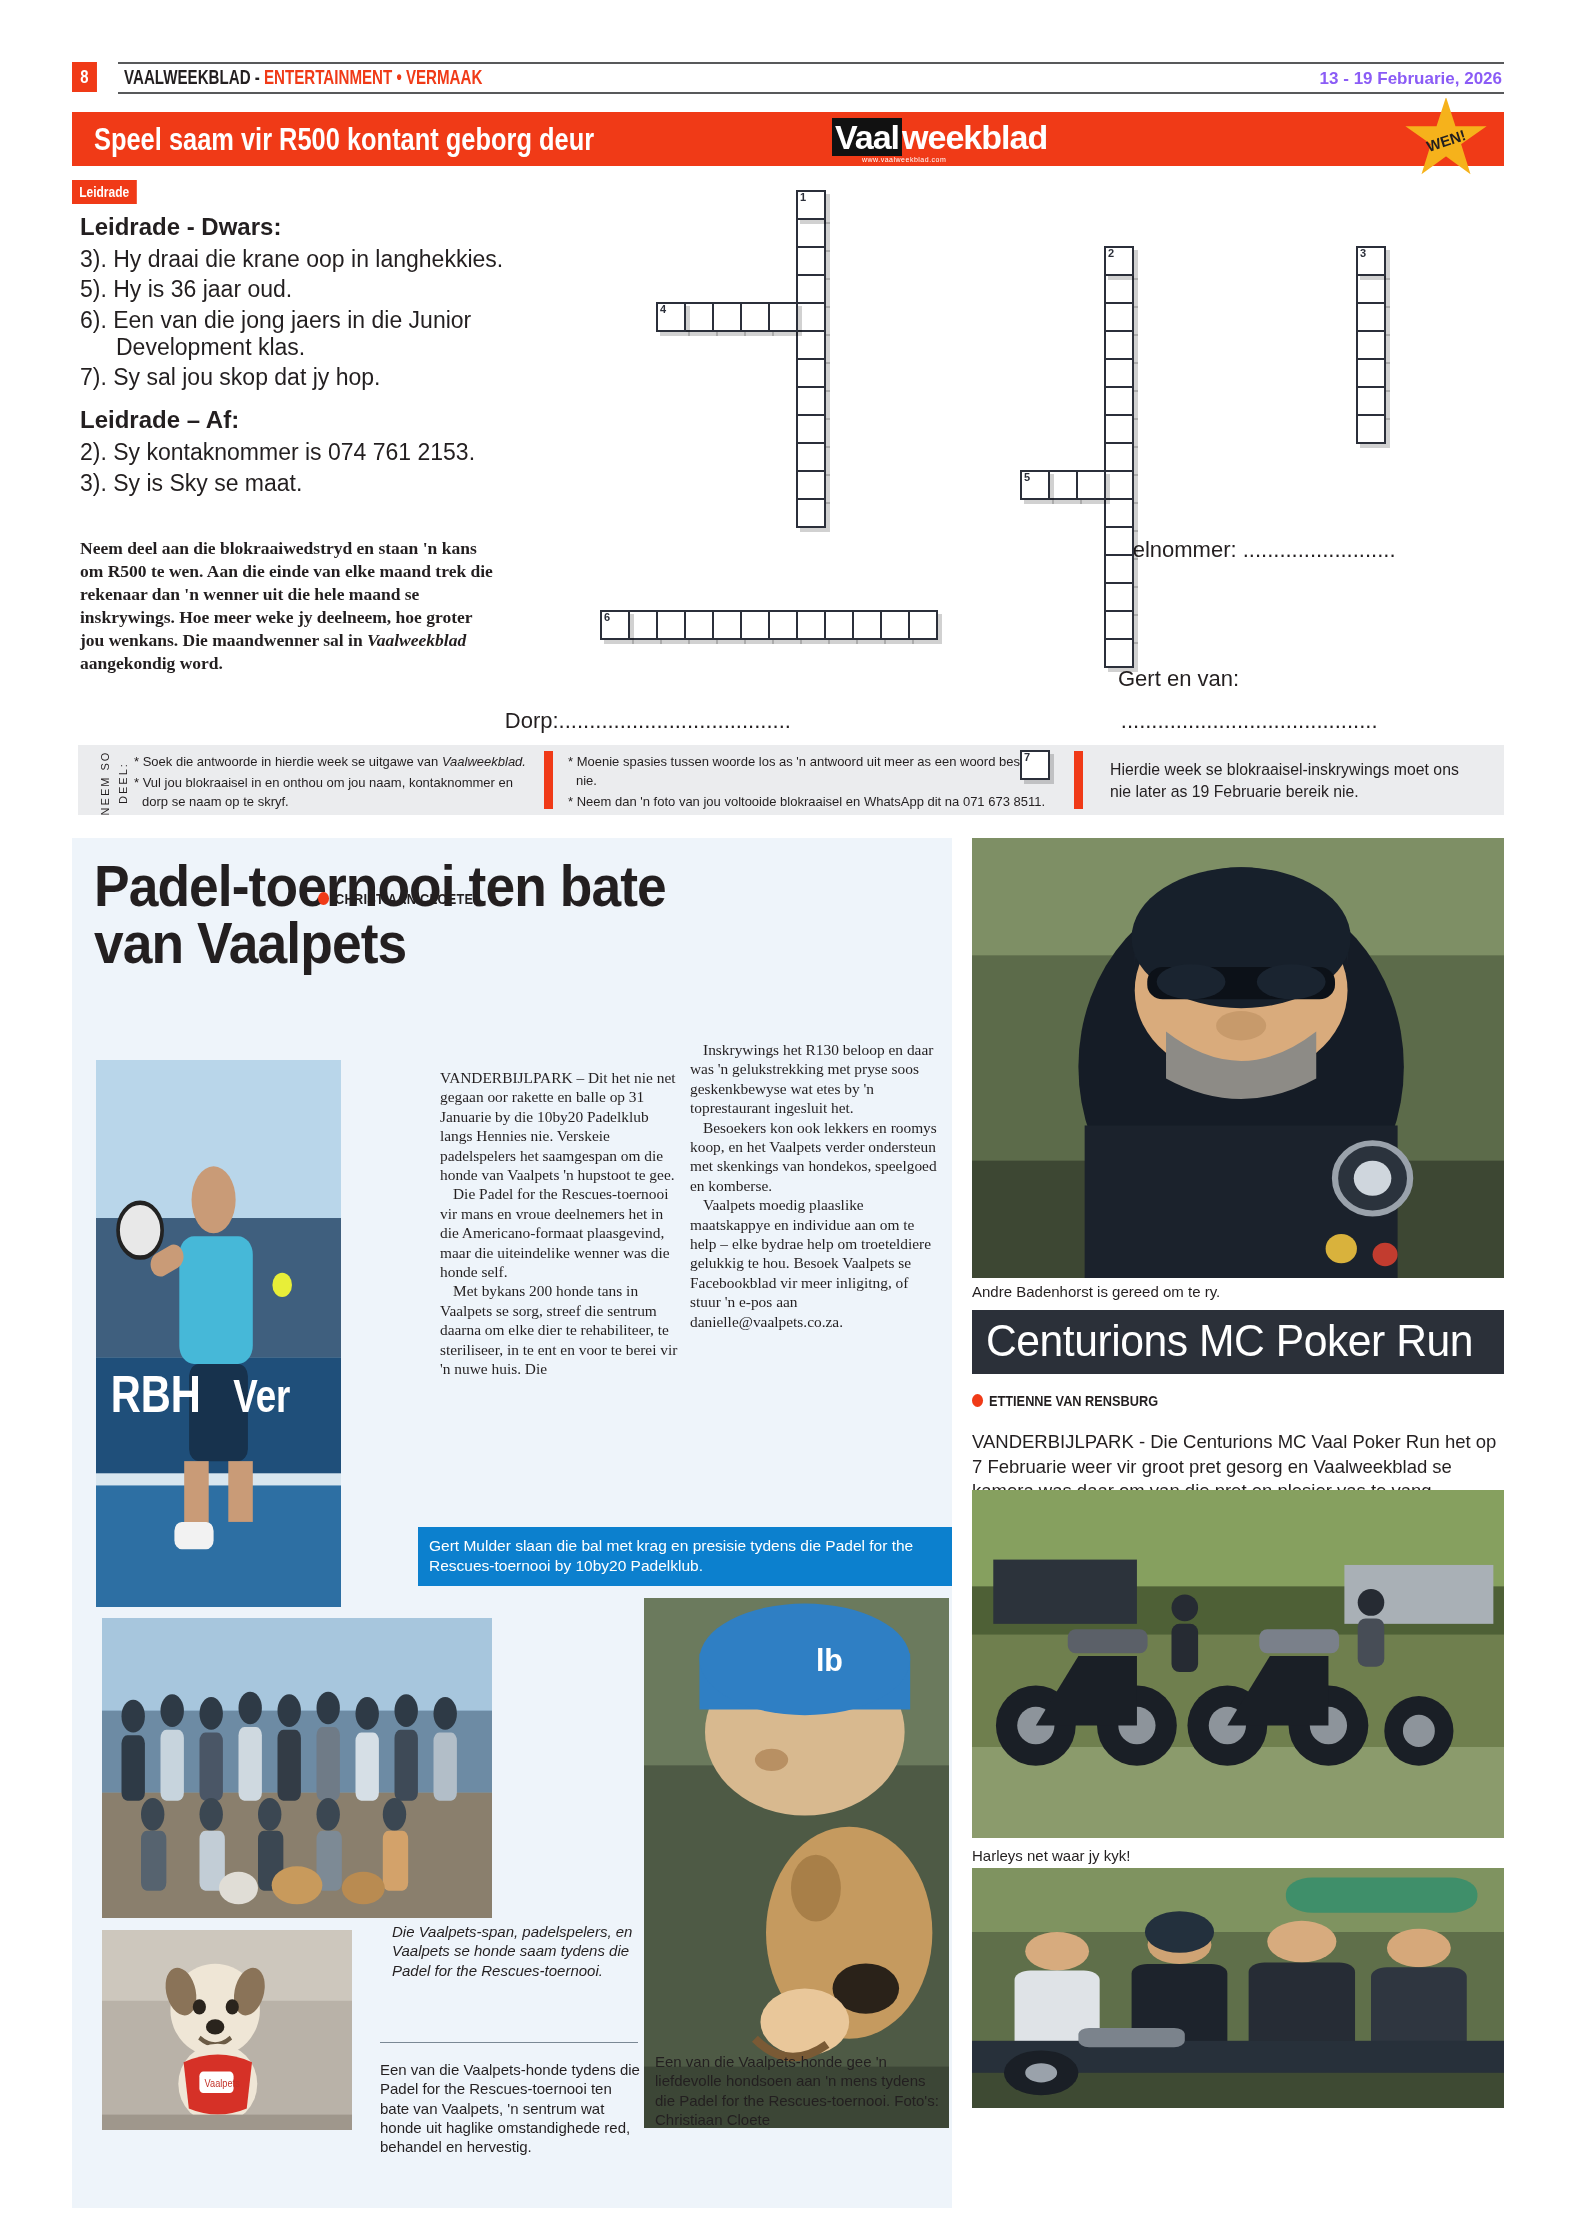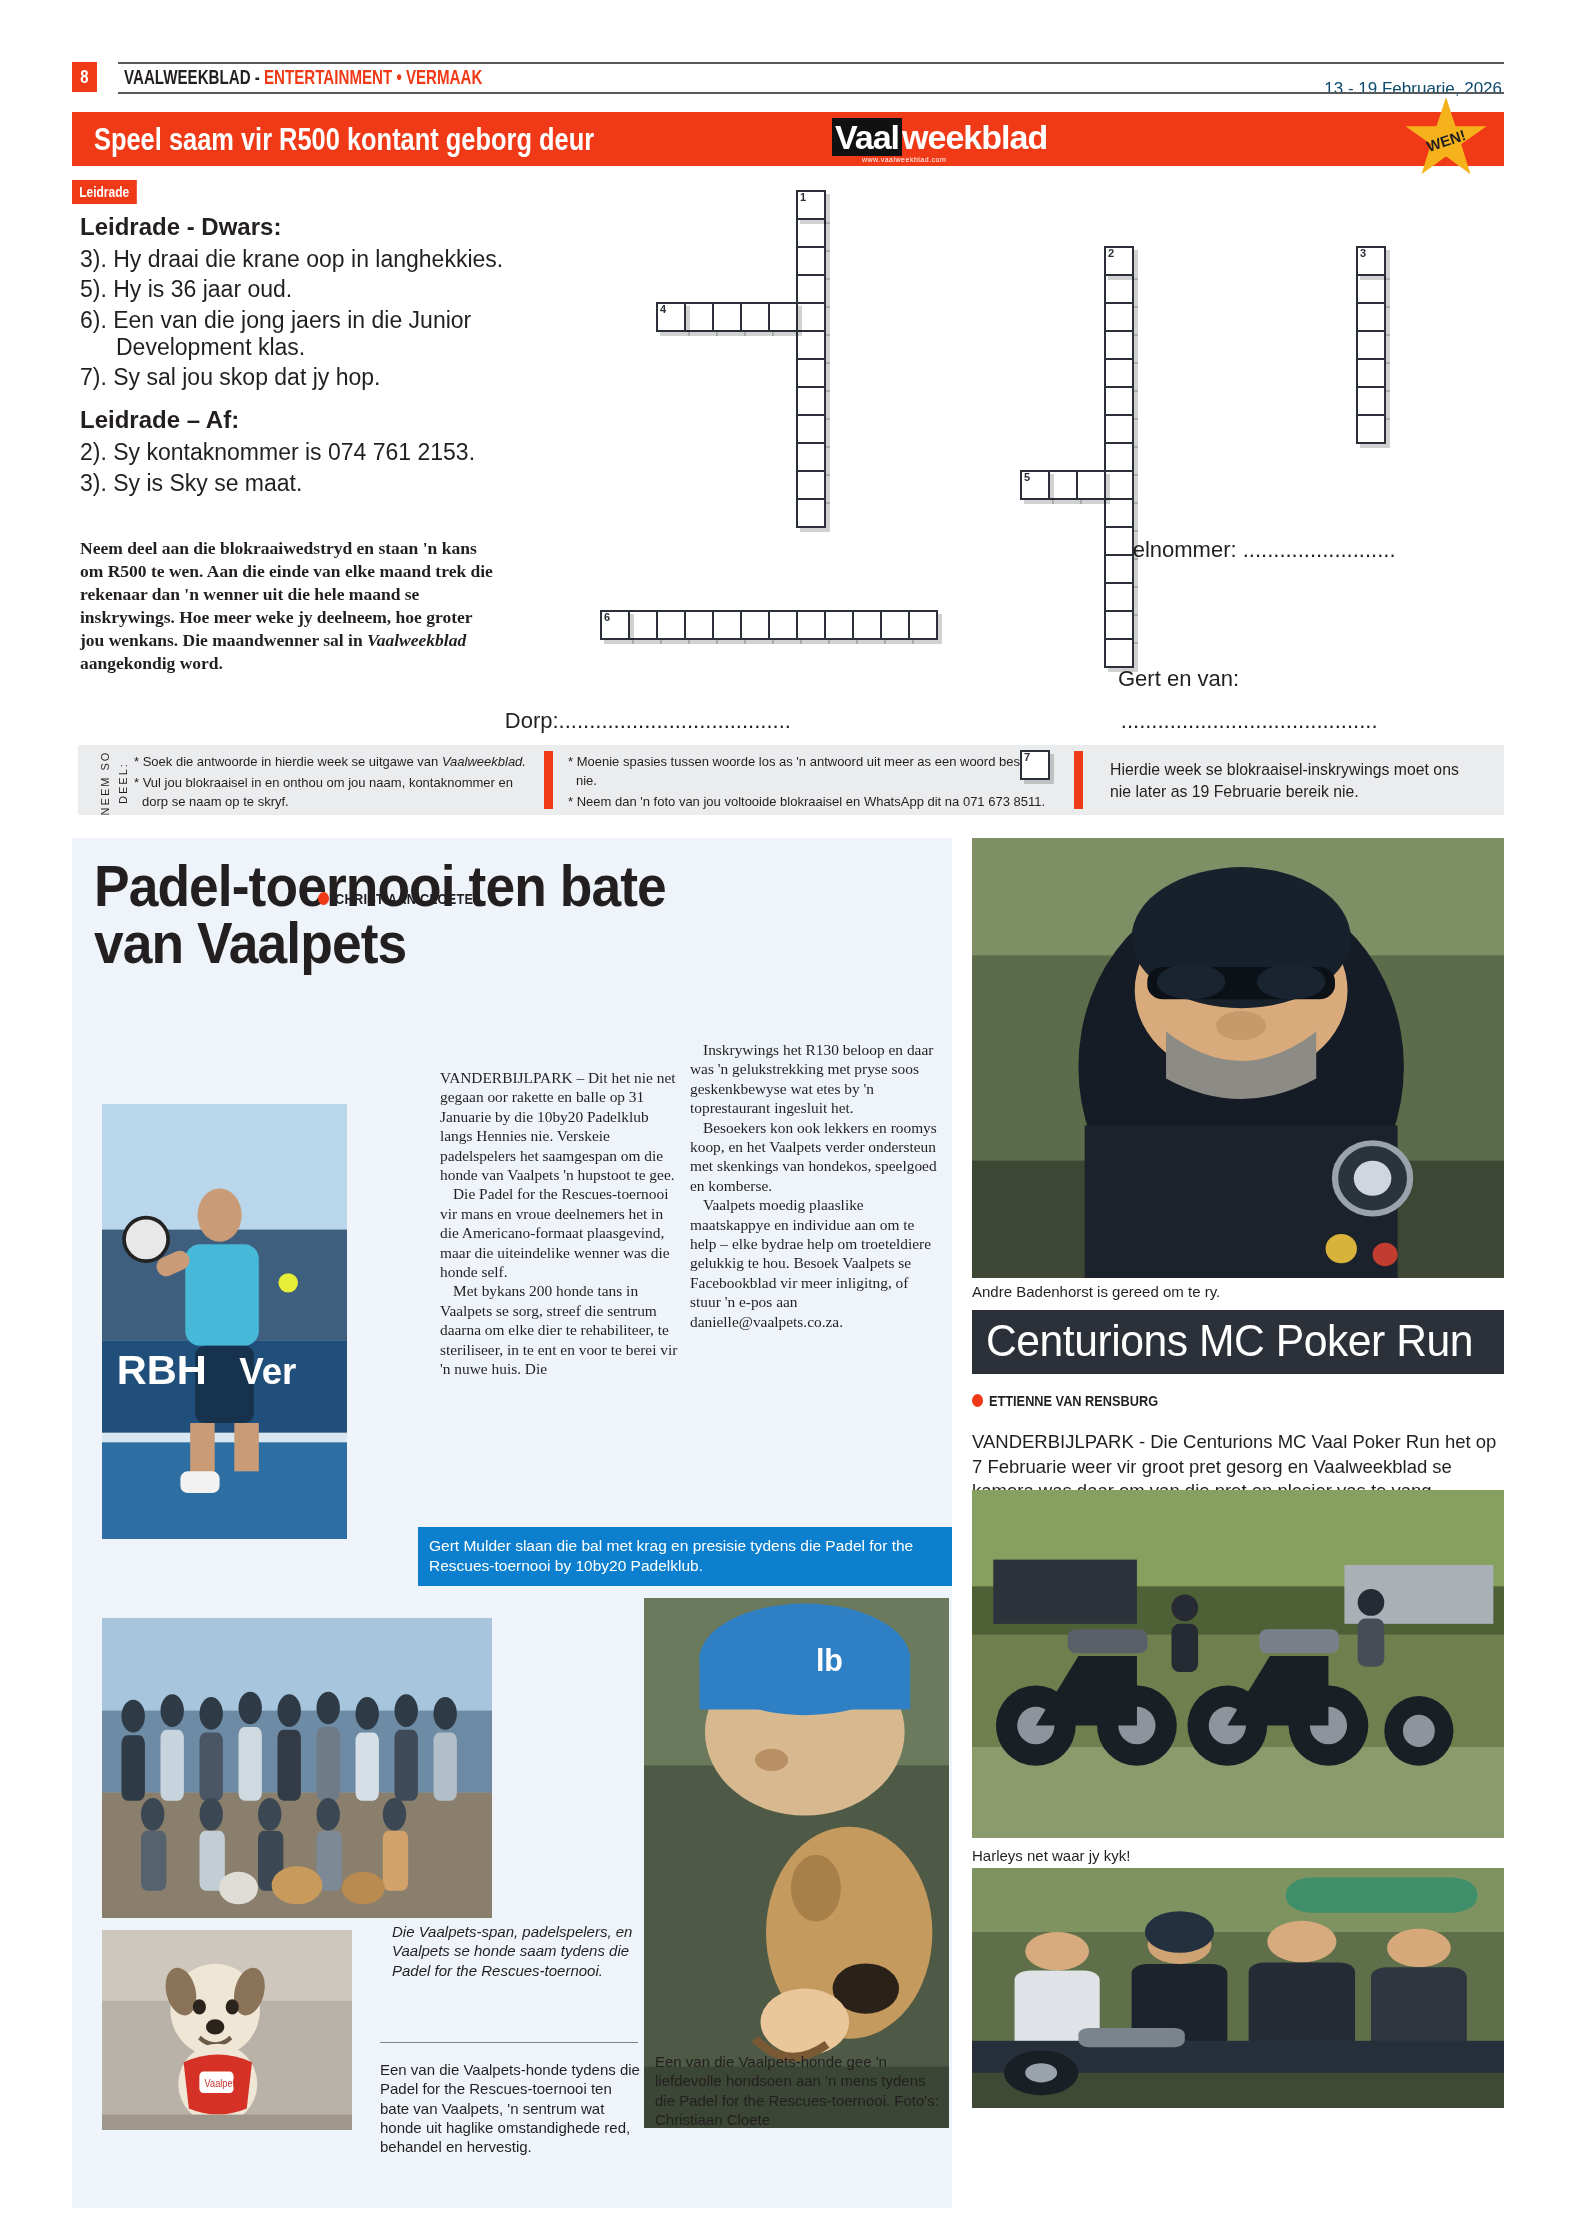--- a/index.html
+++ b/index.html
@@ -14,21 +14,21 @@
   .masthead{position:absolute;left:72px;top:62px;width:1432px;height:30px;}
   .mh-rule-top{position:absolute;left:46px;top:0;right:0;border-top:2px solid #58595b;}
   .mh-rule-bot{position:absolute;left:46px;bottom:-2px;right:0;border-top:2px solid #58595b;}
   .pagenum{position:absolute;left:0;top:0;width:32px;height:30px;background:#f03a17;
     color:#fff;font-weight:bold;font-size:19px;line-height:30px;text-align:center;
     font-family:"Liberation Sans Narrow","Liberation Sans",sans-serif;transform:scaleX(.78);transform-origin:left center;}
   .mh-title{position:absolute;left:52px;top:3px;font-size:21px;font-weight:bold;letter-spacing:0px;
     transform:scaleX(.72);transform-origin:left center;white-space:nowrap;}
   .mh-title .blk{color:#231f20;}
   .mh-title .red{color:#f03a17;}
-  .mh-date{position:absolute;right:2px;top:17px;font-size:17px;color:#0c4a6e;}
+  .mh-date{position:absolute;right:2px;top:7px;font-size:17px;color:#8b5cf6;font-weight:bold;}
 
   
   .promo{position:absolute;left:72px;top:112px;width:1432px;height:54px;background:#f03a17;}
   .promo-text{position:absolute;left:22px;top:10px;color:#fff;font-weight:bold;font-size:31px;
     transform:scaleX(.82);transform-origin:left center;white-space:nowrap;}
   .promo-logo{position:absolute;left:760px;top:6px;color:#fff;font-size:34px;font-weight:bold;letter-spacing:-1px;}
   .promo-logo .vaal{background:#111;padding:0 3px;}
   .promo-url{position:absolute;left:790px;top:44px;color:#fff;font-size:7px;letter-spacing:.5px;}
   .star{position:absolute;right:14px;top:-14px;width:88px;height:88px;color:#231f20;
         font-weight:bold;font-size:16px;}
@@ -250,21 +250,21 @@
     <div class="rnote">Hierdie week se blokraaisel-inskrywings moet ons nie later as 19 Februarie bereik nie.</div>
   </div>
 
   <div class="feature">
     <div class="headline">
       <div>Padel-toernooi ten bate</div>
       <div>van Vaalpets</div>
     </div>
   </div>
 
-  <div class="photo" id="ph-padel" style="left: 102px; top: 1060px; width: 245px; height: 435px; margin-top: 44px;">
+  <div class="photo" id="ph-padel" style="left: 96px; top: 1060px; width: 245px; height: 547px;">
     <svg viewBox="0 0 100 180" preserveAspectRatio="none" width="100%" height="100%">
       <rect width="100" height="180" fill="#8fb8d8"></rect>
       <rect y="0" width="100" height="52" fill="#b9d6ea"></rect>
       <rect y="52" width="100" height="46" fill="#3f5f7e"></rect>
       <rect y="98" width="100" height="40" fill="#1f4f7a"></rect>
       <rect y="138" width="100" height="42" fill="#2d6fa3"></rect>
       <rect x="0" y="136" width="100" height="4" fill="#d8e6ef"></rect>
       <ellipse cx="48" cy="46" rx="9" ry="11" fill="#c99b77"></ellipse>
       <rect x="34" y="58" width="30" height="42" rx="6" fill="#46b8d8"></rect>
       <rect x="38" y="100" width="24" height="32" rx="4" fill="#17324d"></rect>

